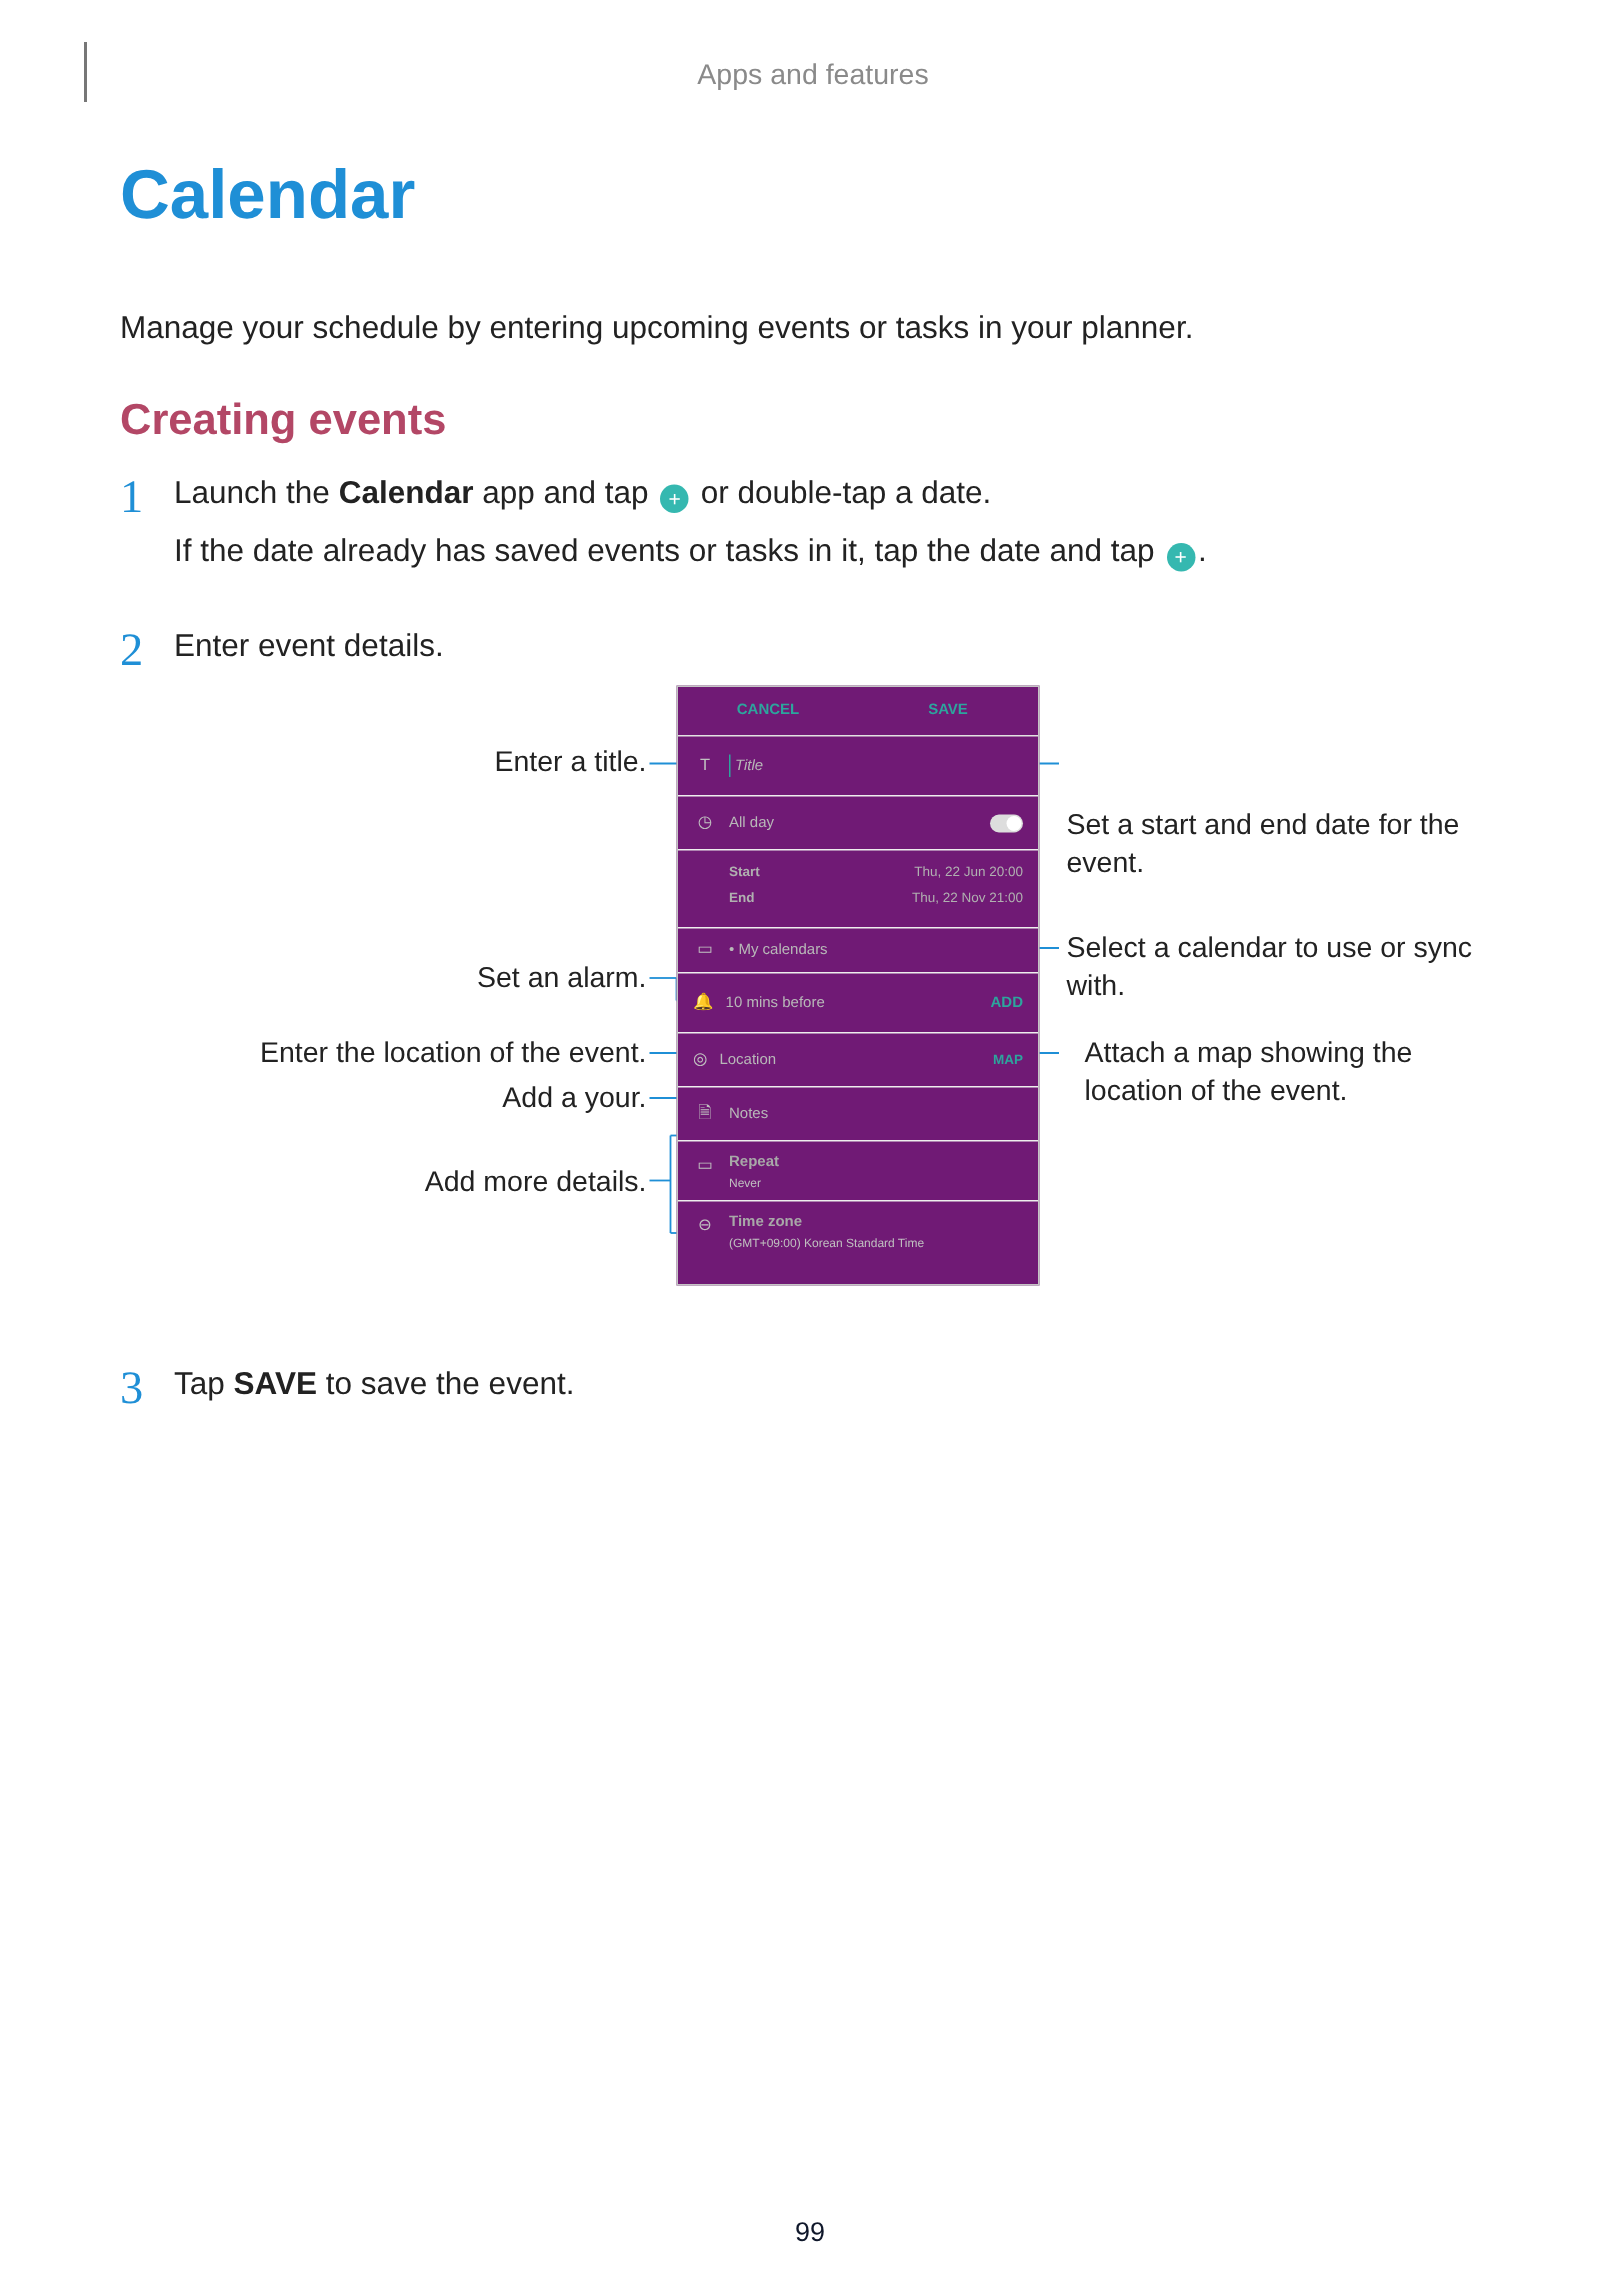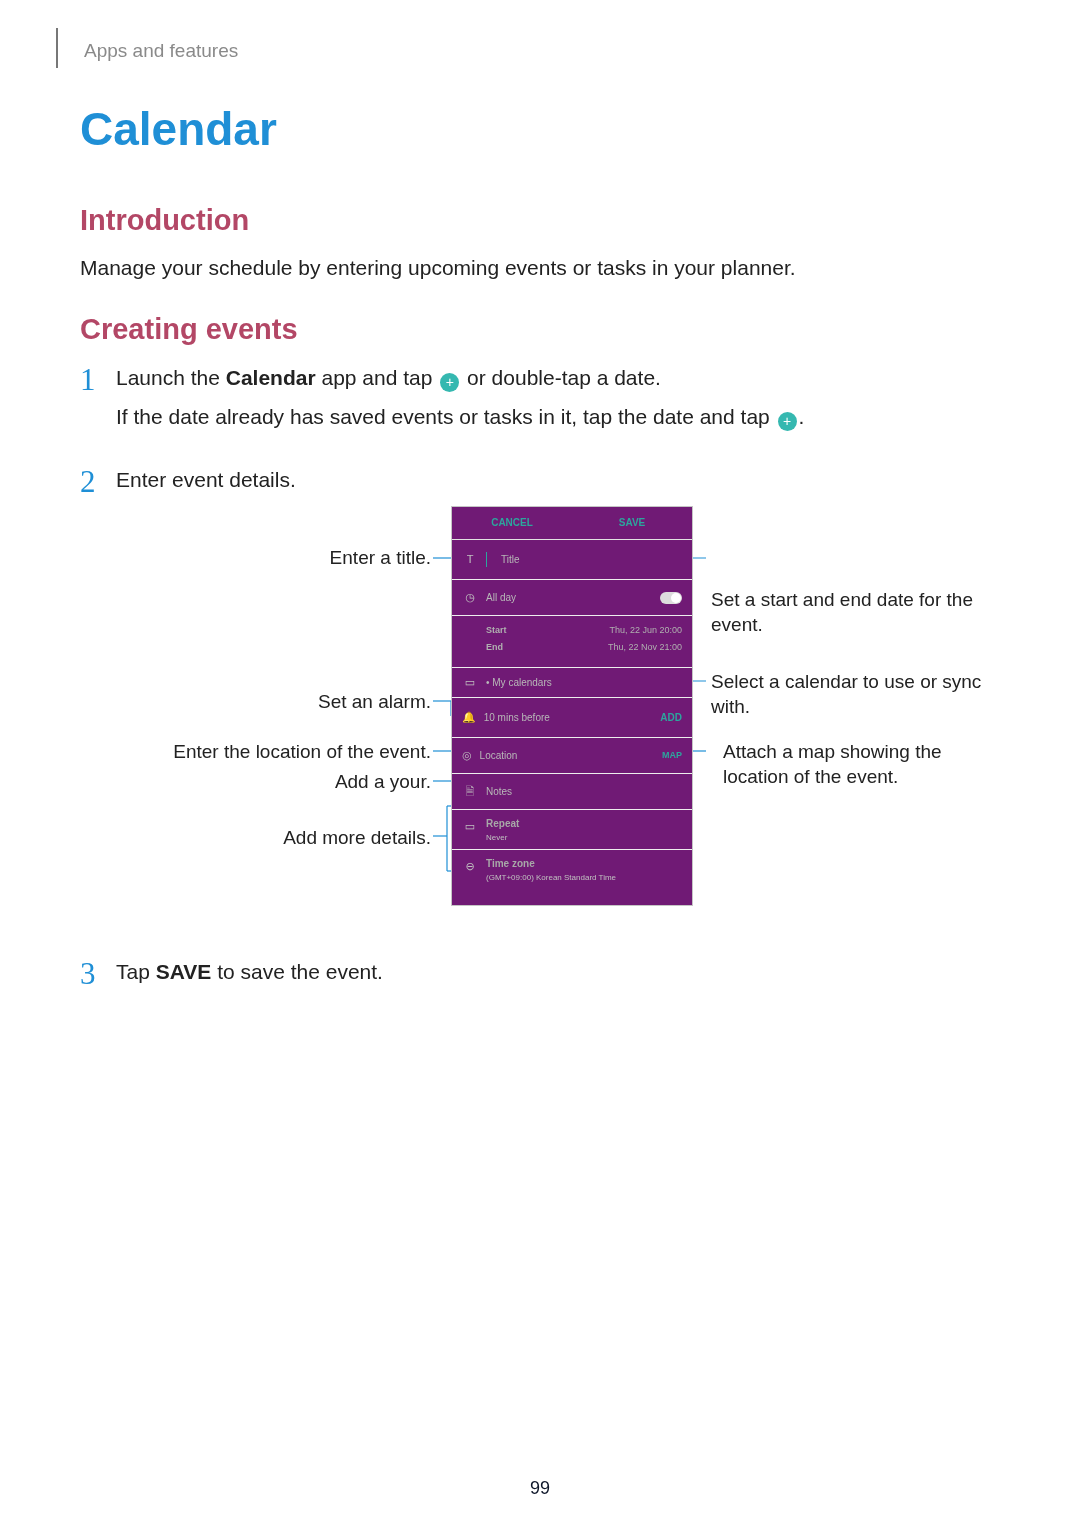--- a/index.html
+++ b/index.html
@@ -22,20 +22,21 @@
     left: 56px;
     top: 28px;
     width: 0;
     height: 40px;
     border-left: 2px solid #777;
   }
   .breadcrumb {
     font-size: 19px;
     color: #8a8a8a;
     margin: 0 0 40px 4px;
+    text-align: center;
   }
   h1.title {
     font-size: 46px;
     font-weight: 600;
     color: #1f8fd6;
     margin: 0 0 48px 0;
   }
   h2.section {
     font-size: 29px;
     font-weight: 600;
@@ -176,21 +177,20 @@
 </style>
 </head>
 <body>
 
 <div class="page">
   <div class="left-rule"></div>
   <div class="breadcrumb">Apps and features</div>
 
   <h1 class="title">Calendar</h1>
 
-  <h2 class="section">Introduction</h2>
   <p class="body">Manage your schedule by entering upcoming events or tasks in your planner.</p>
 
   <h2 class="section">Creating events</h2>
 
   <ol class="steps">
     <li>
       <span class="step-num">1</span>
       <span class="step-main">
         <span>Launch the </span><b>Calendar</b><span> app and tap </span><span class="plus-dot">+</span><span> or double-tap a date.</span>
       </span>
@@ -235,21 +235,21 @@
           <line x1="520" y1="245" x2="545" y2="245"></line>
         </svg>
 
         <div class="phone">
           <div class="ph-top">
             <div class="half">CANCEL</div>
             <div class="half">SAVE</div>
           </div>
           <div class="ph-row row-title">
             <span class="ico">T</span>
-            <span style="color:#b8b8b8;border-left:1px solid #2da59d;padding-left:14px;">Title</span>
+            <span style="color:#b8b8b8;border-left:1px solid #2da59d;padding-left:3px;font-style:italic;">Title</span>
           </div>
           <div class="ph-row row-allday">
             <span class="lbl">
                 <span class="ico">◷</span>
                 <span>All day</span>
               </span>
             <span class="toggle"></span>
           </div>
           <div class="ph-row row-dates">
             <div class="dline">

